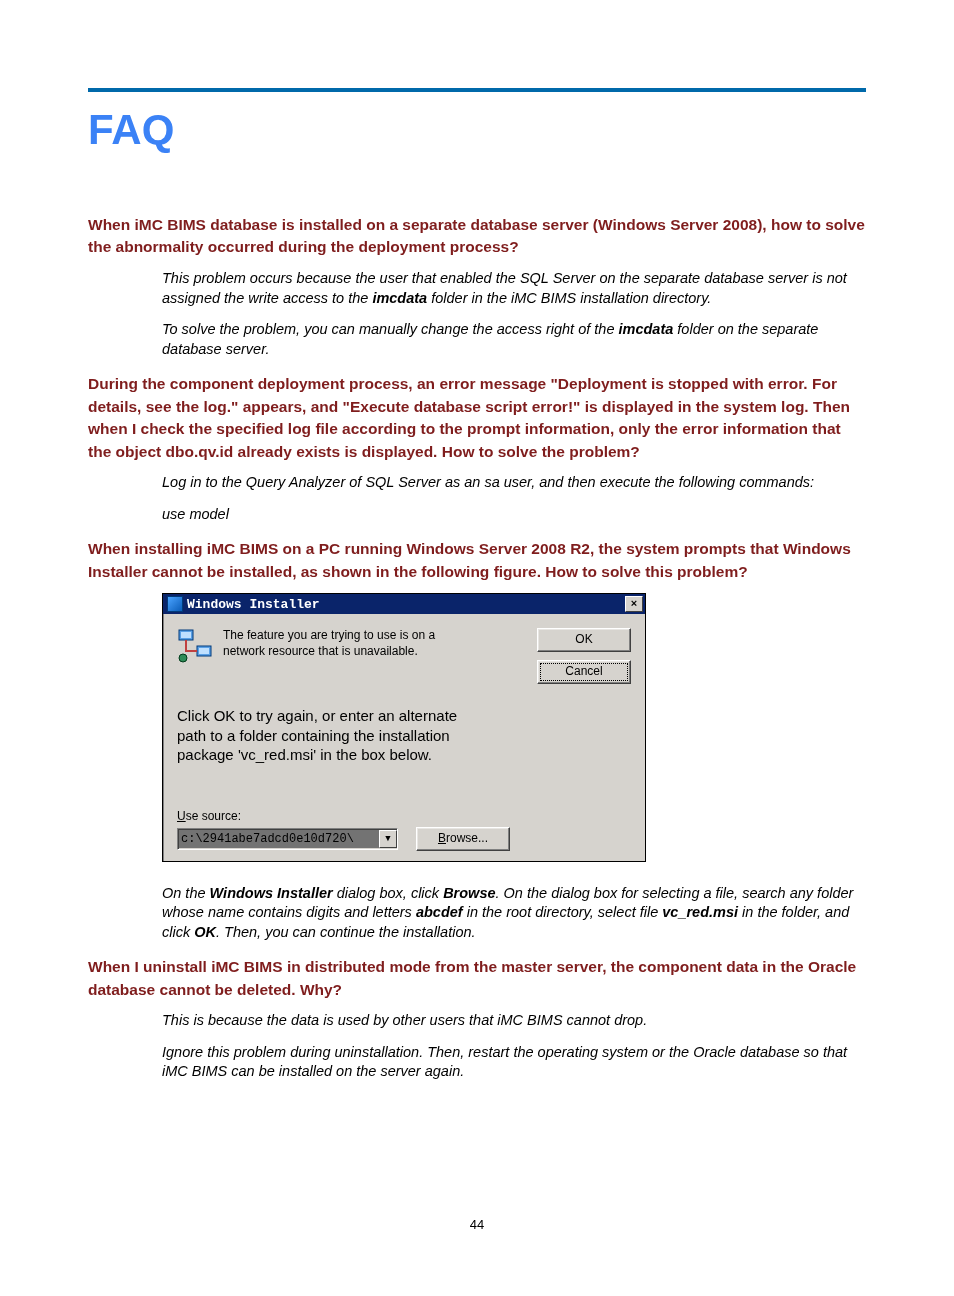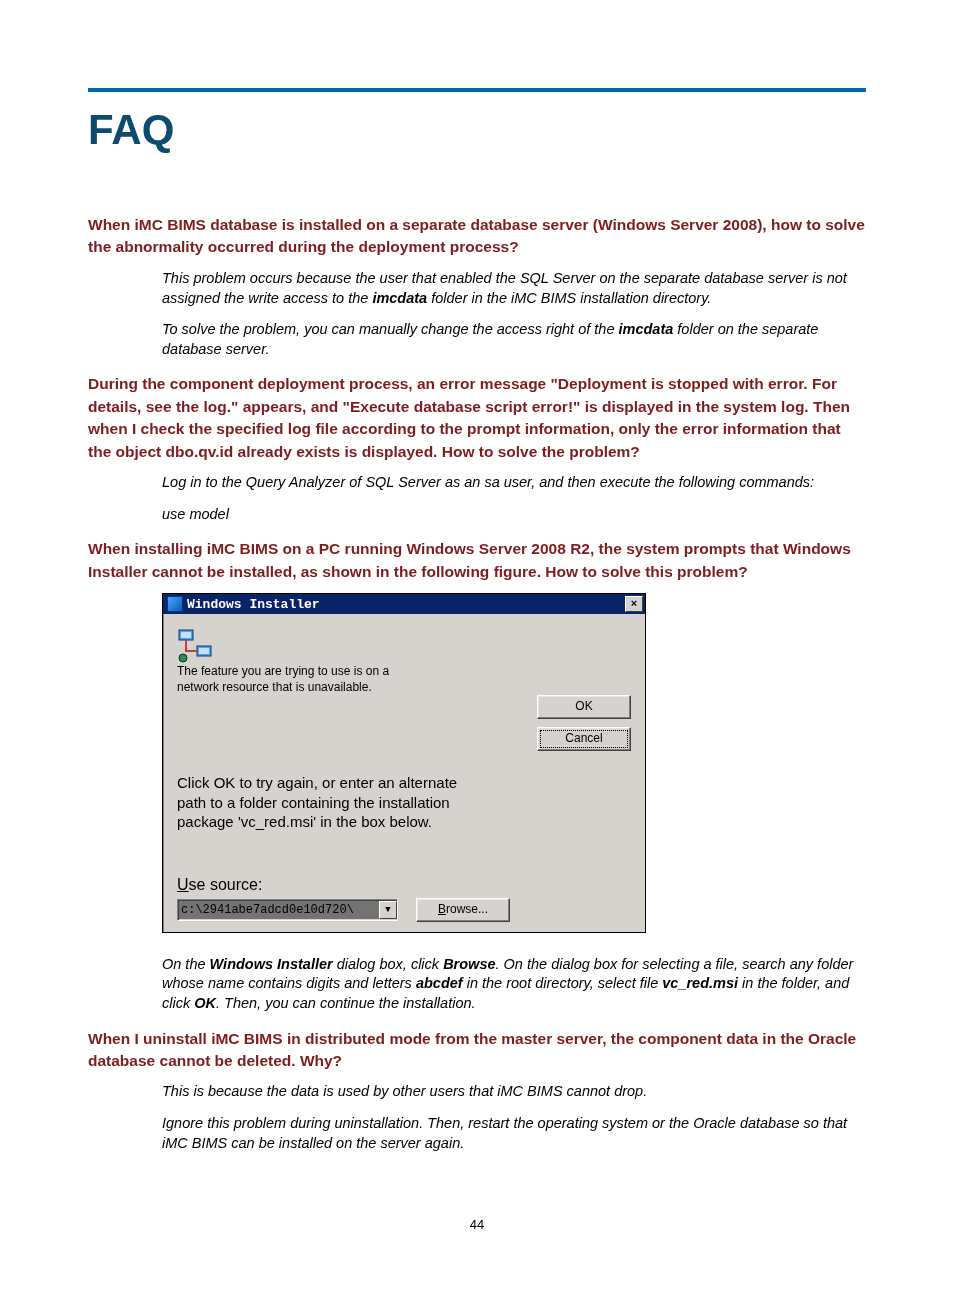--- a/index.html
+++ b/index.html
@@ -15,21 +15,21 @@
     padding:88px 88px 0 88px;
   }
   .top-rule{
     border-top:4px solid #0069aa;
     margin-bottom:14px;
   }
   h1.faq{
     font-family:Arial,Helvetica,sans-serif;
     font-weight:bold;
     font-size:42px;
-    color:#0c4a6e;
+    color:#3b82f6;
     margin:0 0 60px 0;
   }
   .question{
     color:#7f1d1d;
     font-weight:bold;
     font-size:15.5px;
     line-height:1.45;
     margin:14px 0 10px 0;
   }
   .answer{
@@ -80,21 +80,20 @@
     text-align:center;
     font-family:Arial;
     font-weight:bold;
   }
   .dlg-body{
     padding:14px 14px 10px 14px;
   }
   .dlg-row1{
     display:flex;
     align-items:flex-start;
-    flex-direction:column;
   }
   .dlg-icon{
     width:36px;height:36px;
     margin-right:10px;
     flex:none;
   }
   .dlg-icon svg{width:36px;height:36px;}
   .dlg-msg{
     font-size:12px;
     line-height:1.3;
@@ -120,21 +119,21 @@
     outline:1px dotted #000;
     outline-offset:-4px;
   }
   .dlg-msg2{
     font-size:15px;
     line-height:1.3;
     margin-top:22px;
     width:300px;
   }
   .dlg-use{
-    font-size:16px;
+    font-size:12px;
     margin-top:44px;
   }
   .dlg-use .u{text-decoration:underline;}
   .dlg-input-row{
     display:flex;
     gap:18px;
     margin-top:4px;
     align-items:center;
   }
   .combo{

